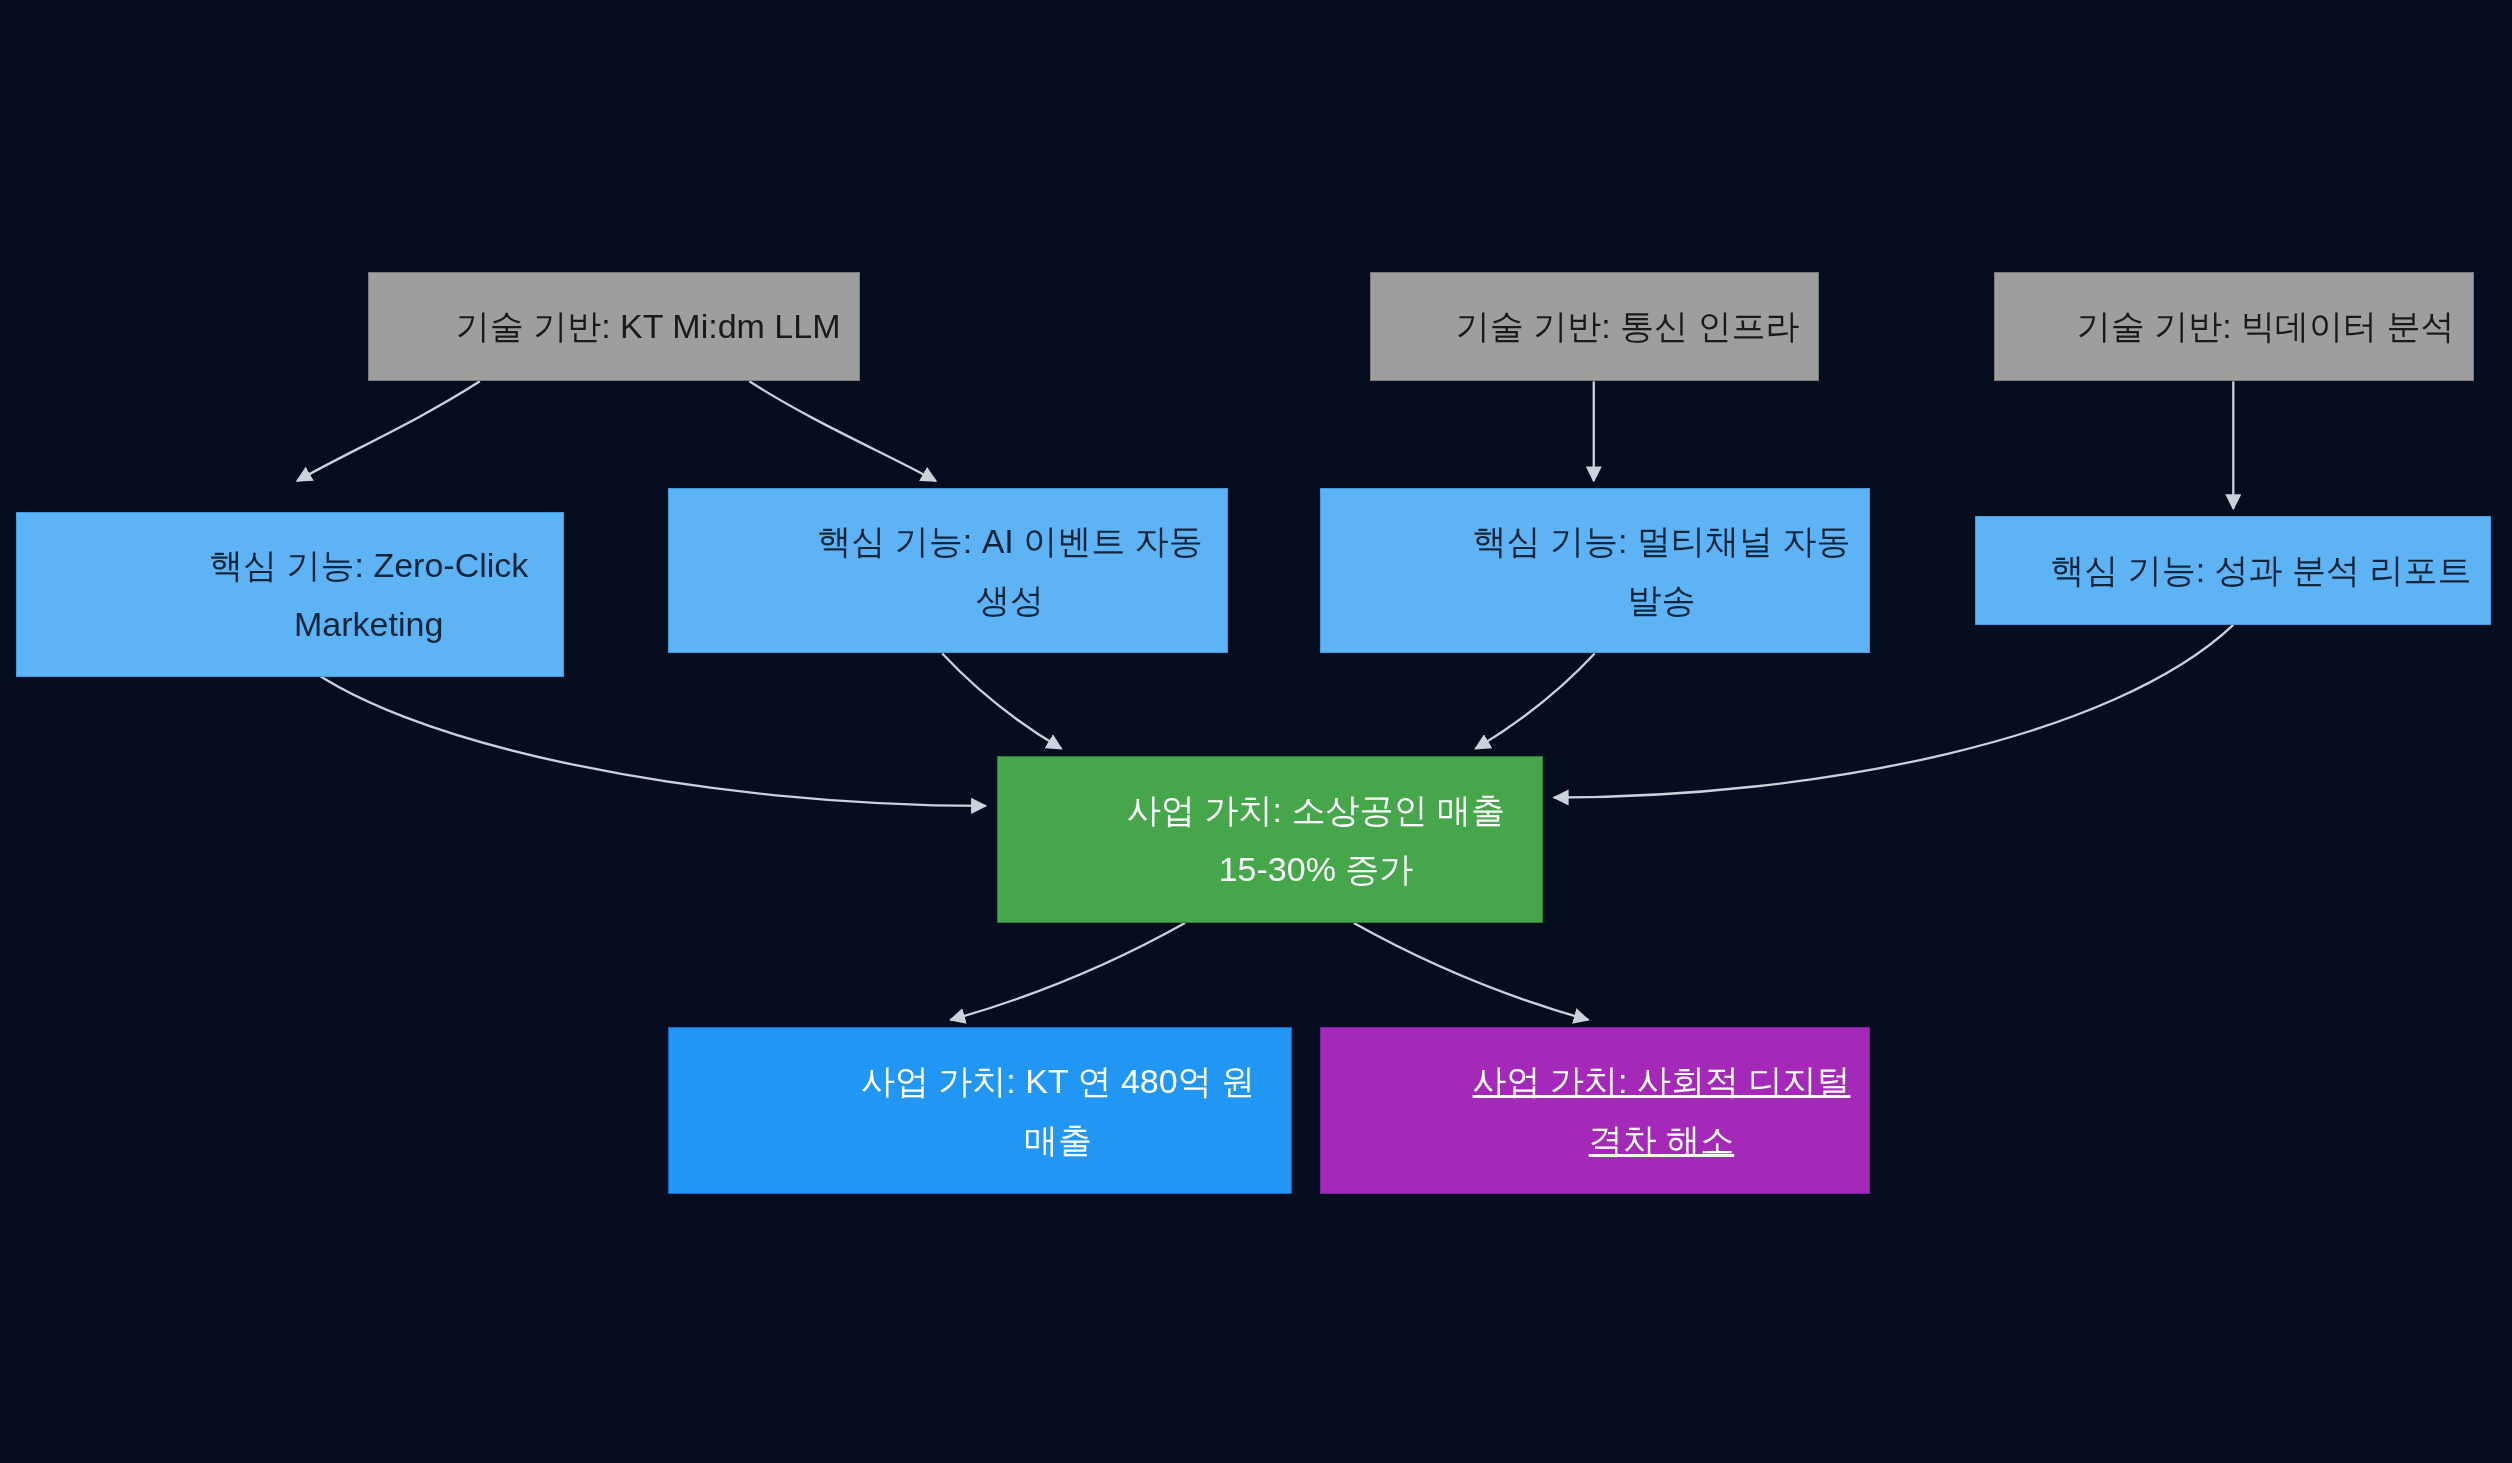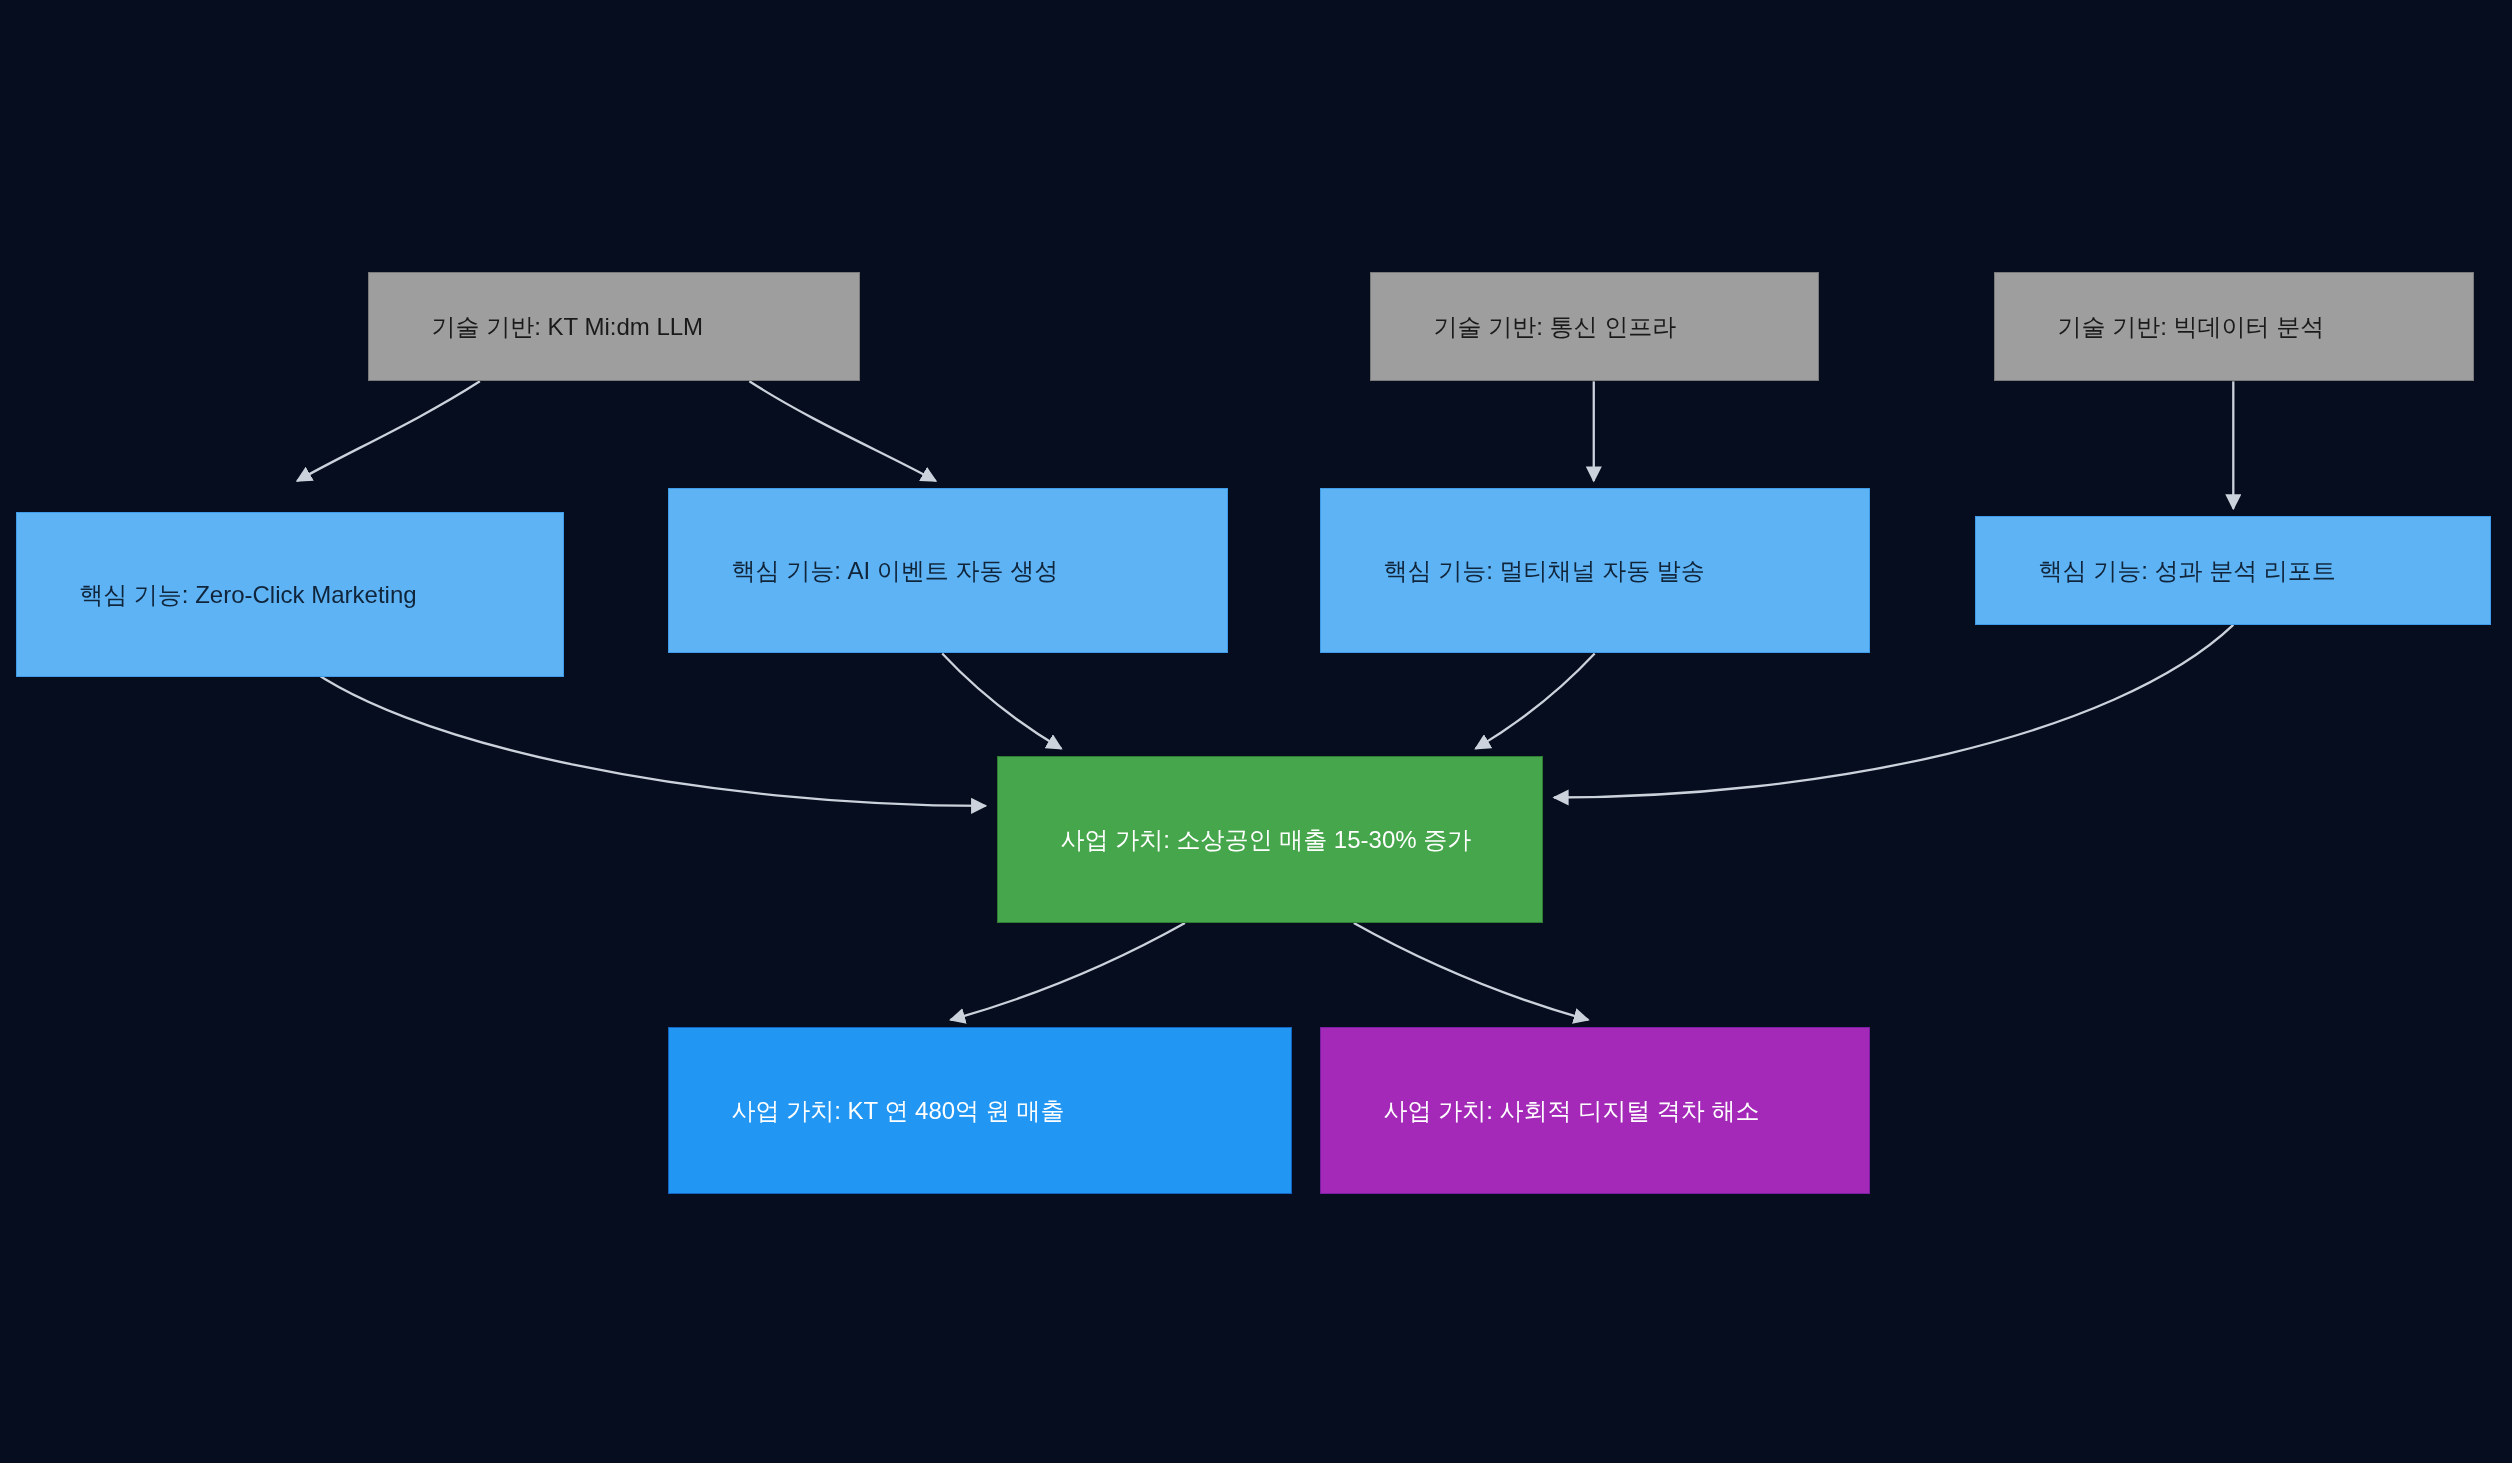--- a/index.html
+++ b/index.html
@@ -22,23 +22,23 @@
   }
   .edges-layer path.edge {
     fill: none;
     stroke: #ccd2dc;
     stroke-width: 2.5;
   }
   .node {
     position: absolute;
     display: flex;
     align-items: center;
-    justify-content: flex-start;
+    justify-content: flex-end;
     text-align: center;
-    font-size: 24px;
+    font-size: 34px;
     line-height: 1.72;
     box-sizing: border-box;
     padding-left: 44px;
   }
   .node .node-label {
     display: inline-block;
     padding: 0 18.5px;
   }
   .tech {
     background: #9e9e9e;
@@ -57,20 +57,21 @@
   }
   .value-blue {
     background: #2196f3;
     border: 1.8px solid #1565c0;
     color: #ffffff;
   }
   .value-purple {
     background: #a429b8;
     border: 1.8px solid #7b1fa2;
     color: #ffffff;
+    text-decoration: underline;
   }
   
   #node-t1 { left: 368px;  top: 272px;  width: 492px; height: 109px; }
   #node-t2 { left: 1370px; top: 272px;  width: 449px; height: 109px; }
   #node-t3 { left: 1994px; top: 272px;  width: 480px; height: 109px; }
 
   #node-f1 { left: 15.7px;   top: 488px;  width: 548px; height: 165px; margin-top: 24px; }
   #node-f2 { left: 668px;  top: 488px;  width: 560px; height: 165px; }
   #node-f3 { left: 1320px; top: 488px;  width: 550px; height: 165px; }
   #node-f4 { left: 1975px; top: 516px;  width: 516px; height: 109px; }

